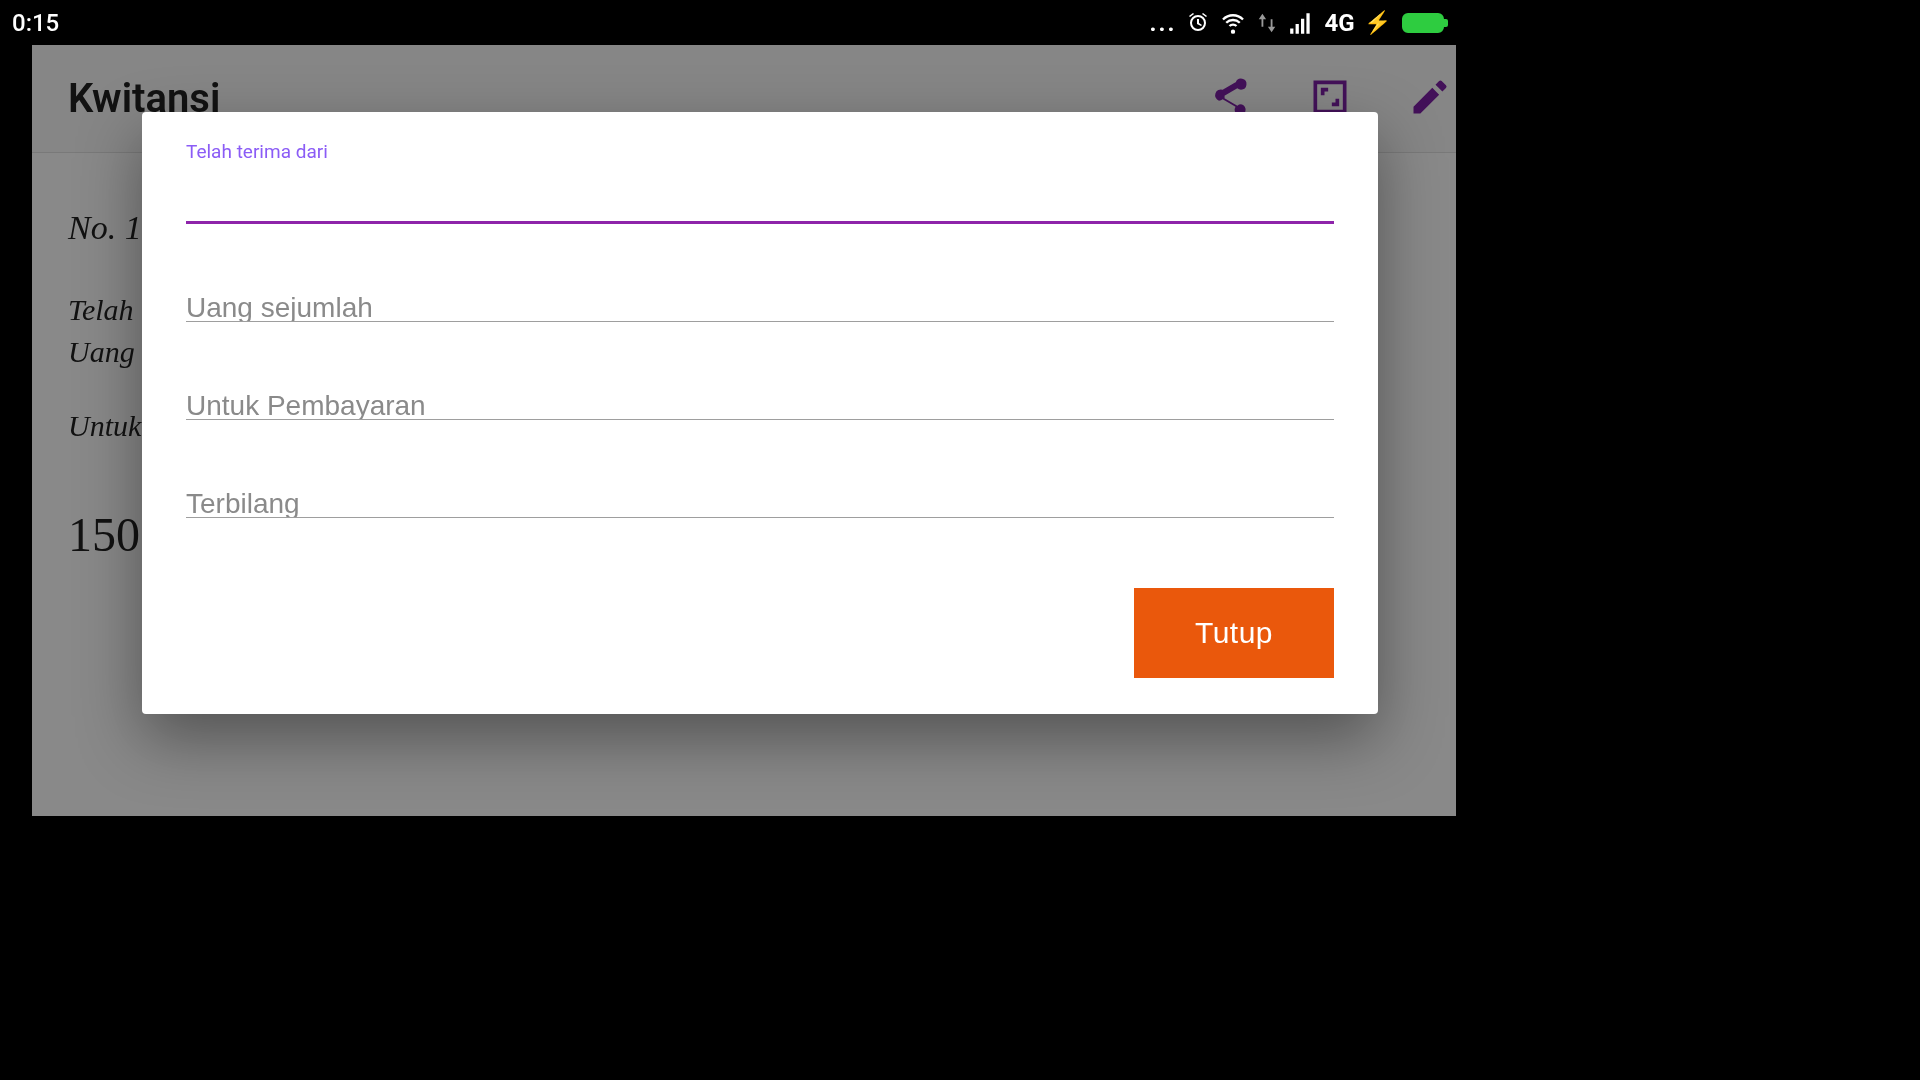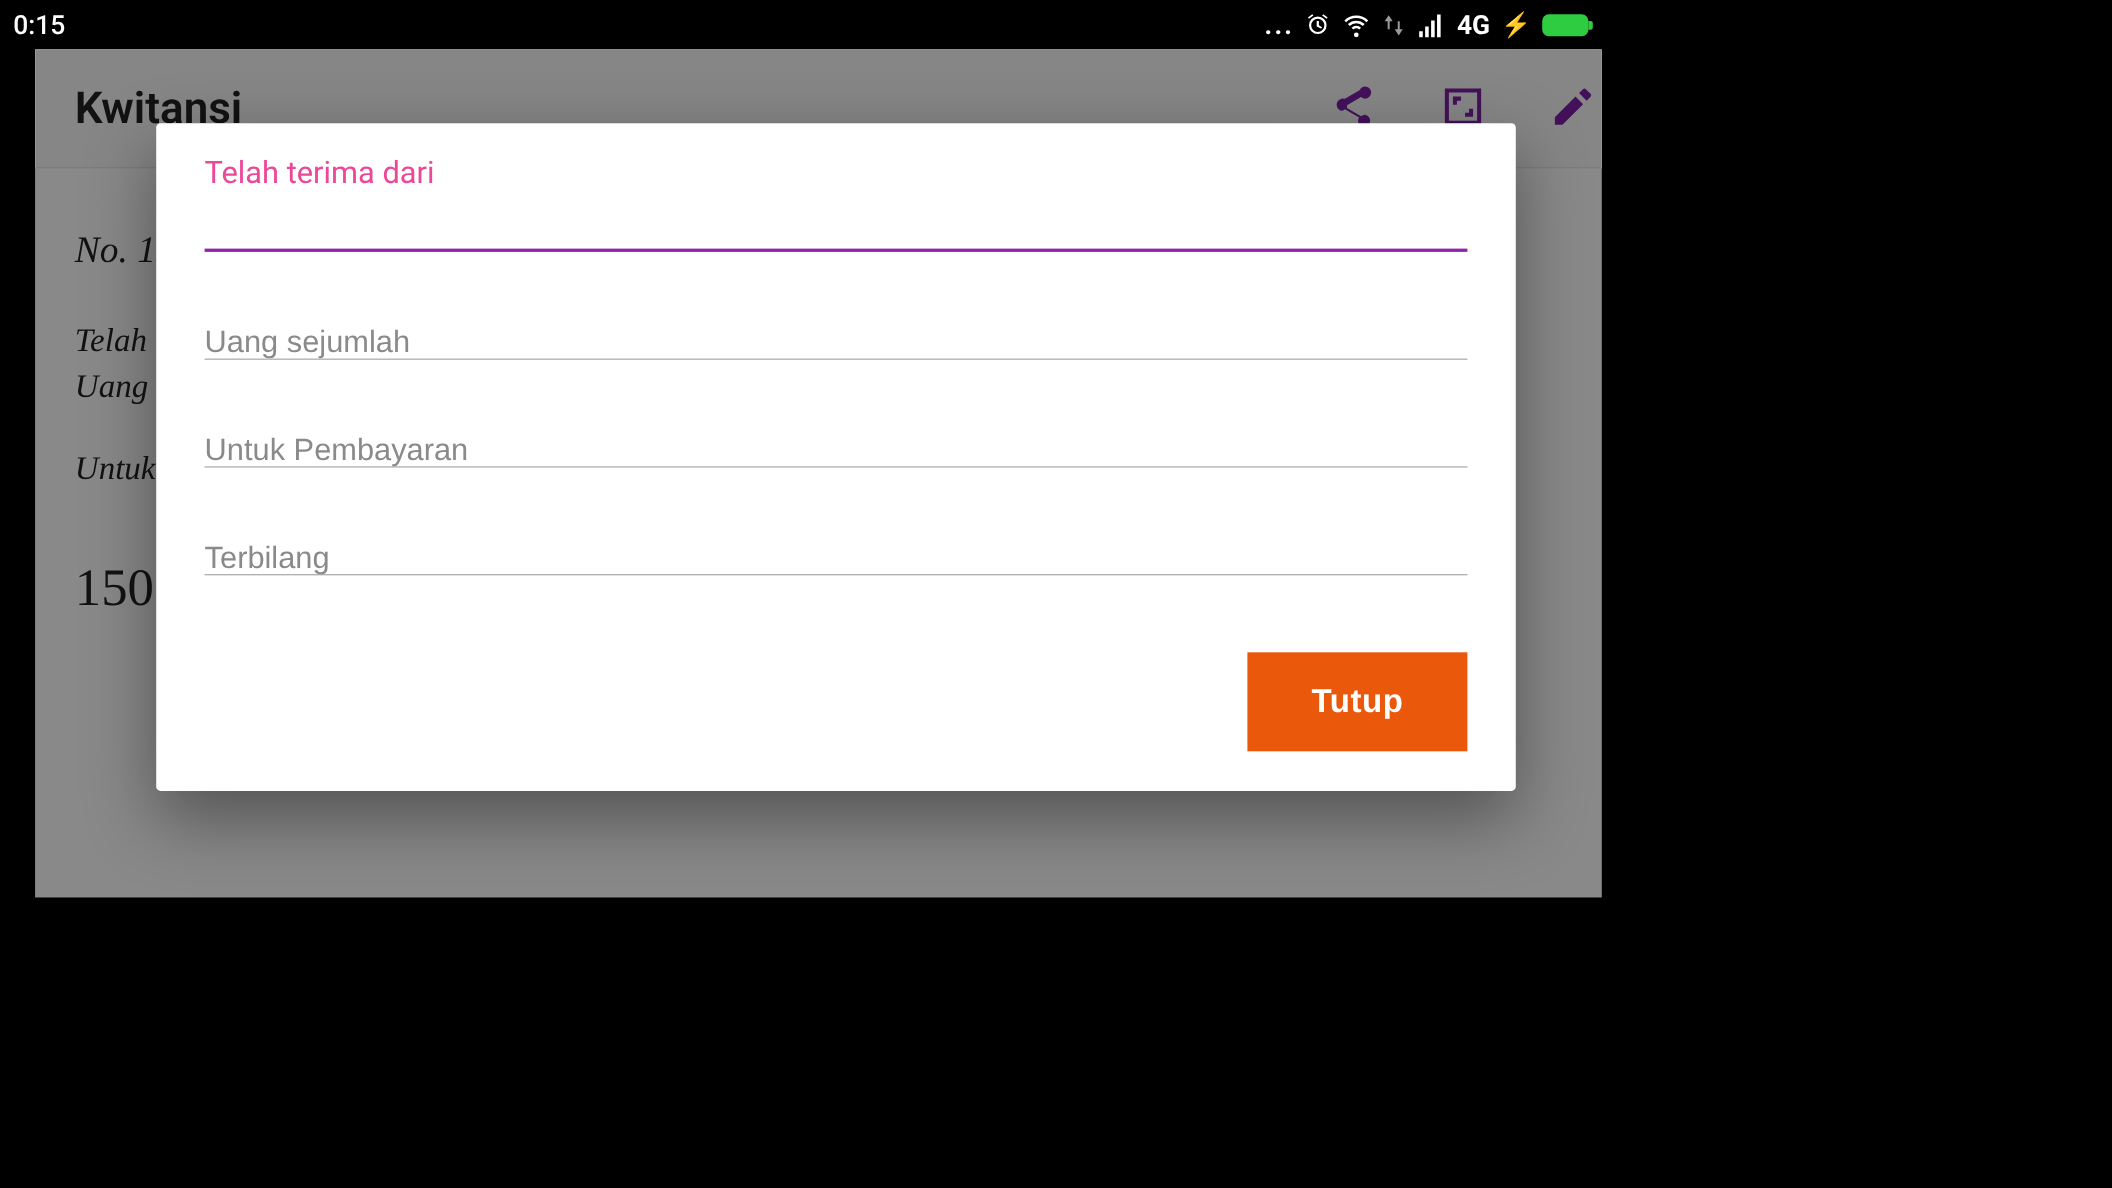--- a/index.html
+++ b/index.html
@@ -79,27 +79,27 @@
   
   .dialog {
     background: #fff;
     width: 1236px;
     margin-top: 67px;
     border-radius: 4px;
     box-shadow: 0 24px 64px rgba(0,0,0,0.4);
     padding: 28px 44px 36px 44px;
   }
   .field { margin-bottom: 62px; }
-  .field.focused .field-label { color: #ec4899; font-size: 28px; }
+  .field.focused .field-label { color: #8b5cf6; font-size: 19px; }
   .field-label { color: #8a8a8a; font-size: 26px; display: block; margin-bottom: 4px; }
   .field-input {
     width: 100%;
     border: none;
     border-bottom: 1px solid #9e9e9e;
-    font-size: 32px;
+    font-size: 37px;
     padding: 8px 0 6px 0;
     outline: none;
     background: transparent;
   }
   .field.focused .field-input { border-bottom: 3px solid #8e24aa; padding-bottom: 4px; }
   .field.hint .field-input { height: 36px; }
   .field.hint .field-input::placeholder { color: #8a8a8a; font-size: 28px; }
   .field.hint { margin-bottom: 62px; }
 
   .dialog-actions {
@@ -118,21 +118,21 @@
     cursor: pointer;
     letter-spacing: 0.5px;
   }
   .btn-close { background: #e65100; background: #ef6c00; }
   .btn-close { background: #e8590c; }
   .btn-close { background: #ea5b0c; }
   .btn-save  { background: #8e24aa; background: #9c27b0; }
   .btn-close { background: #e8590c; }
   .btn-close { background: #ea580c; } 
   .btn-close { background: #e8590c; }
-  .btn-close { background: #e25d10; font-weight: bold; }
+  .btn-close { background: #e25d10; }
   .btn-close { background: #e8590c; }
   .btn-close { background: #e8590c; }
   .btn-close { background: #e8590c; }
   
   .btn-close { background: #e8590c; }
   .btn-close { background: #e25d10; }
   .btn-close { background: #ea5b0c; }
   .btn-close { background: #e8590c; }
   .btn-close { background: #e8590c; }
   .btn-close { background: #ea5b0c; }

